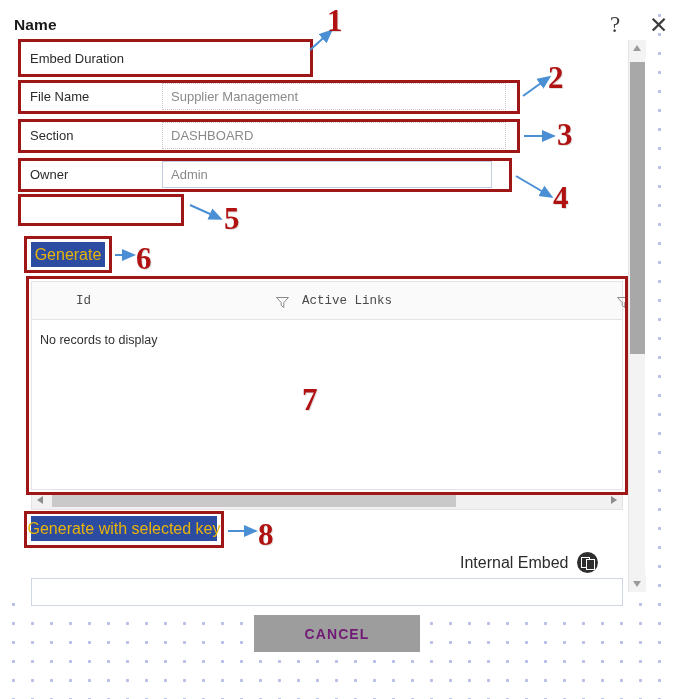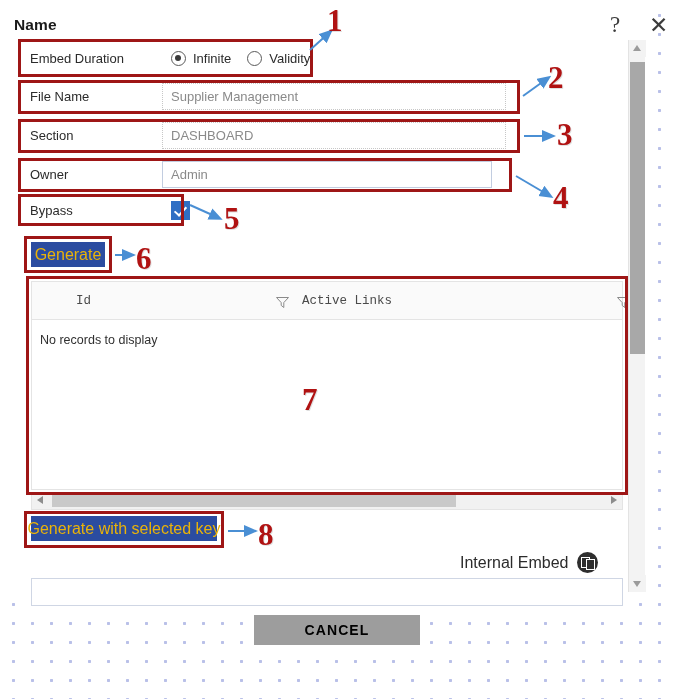--- a/index.html
+++ b/index.html
@@ -298,23 +298,23 @@
     left: 7px; top: 3px;
     font-size: 12.5px;
     color: #3a3a3a;
     white-space: nowrap;
   }
 
   
   #cancel-button {
     position: absolute;
     left: 254px; top: 615px;
-    width: 166px; height: 30px;
+    width: 166px; height: 37px;
     background: #9d9d9d;
-    color: #000000;
+    color: #701a75;
     border: none;
     font-size: 14px;
     font-weight: bold;
     letter-spacing: 1.1px;
     font-family: "Liberation Sans", sans-serif;
     cursor: pointer;
   }
 
   
   #annotations {
@@ -359,47 +359,37 @@
 <body>
 
 <div id="backdrop"></div>
 
 <div id="dialog">
 
   <div id="title">Name</div>
 
   <div class="row" id="row-duration">
     <span class="row-label">Embed Duration</span>
-    <span id="radio-group">
-      <span class="radio on"></span>
-      <span class="radio-label">Infinite</span>
-      <span class="radio"></span>
-      <span class="radio-label">Validity</span>
-    </span>
   </div>
 
   <div class="row" id="row-filename">
     <span class="row-label">File Name</span>
     <span class="field" id="filename-field">Supplier Management</span>
   </div>
 
   <div class="row" id="row-section">
     <span class="row-label">Section</span>
     <span class="field" id="section-field">DASHBOARD</span>
   </div>
 
   <div class="row" id="row-owner">
     <span class="row-label">Owner</span>
     <span class="field solid" id="owner-field">Admin</span>
   </div>
 
-  <div class="row" id="row-bypass">
-    <span class="row-label">Bypass</span>
-    <span id="bypass-checkbox"></span>
-  </div>
 
   <div class="btn-blue" id="generate-button">Generate</div>
 
   <div id="grid">
     <div id="grid-header">
       <span class="grid-col" id="col-id">Id</span>
       <span class="filter-icon" id="filter-id">
         <svg width="13" height="11" viewBox="0 0 13 11">
             <polygon points="0.5,0.5 12.5,0.5 7.8,5.6 7.8,10.5 5.2,8.4 5.2,5.6" fill="none" stroke="#8a8a8a" stroke-width="1"></polygon>
           </svg>

